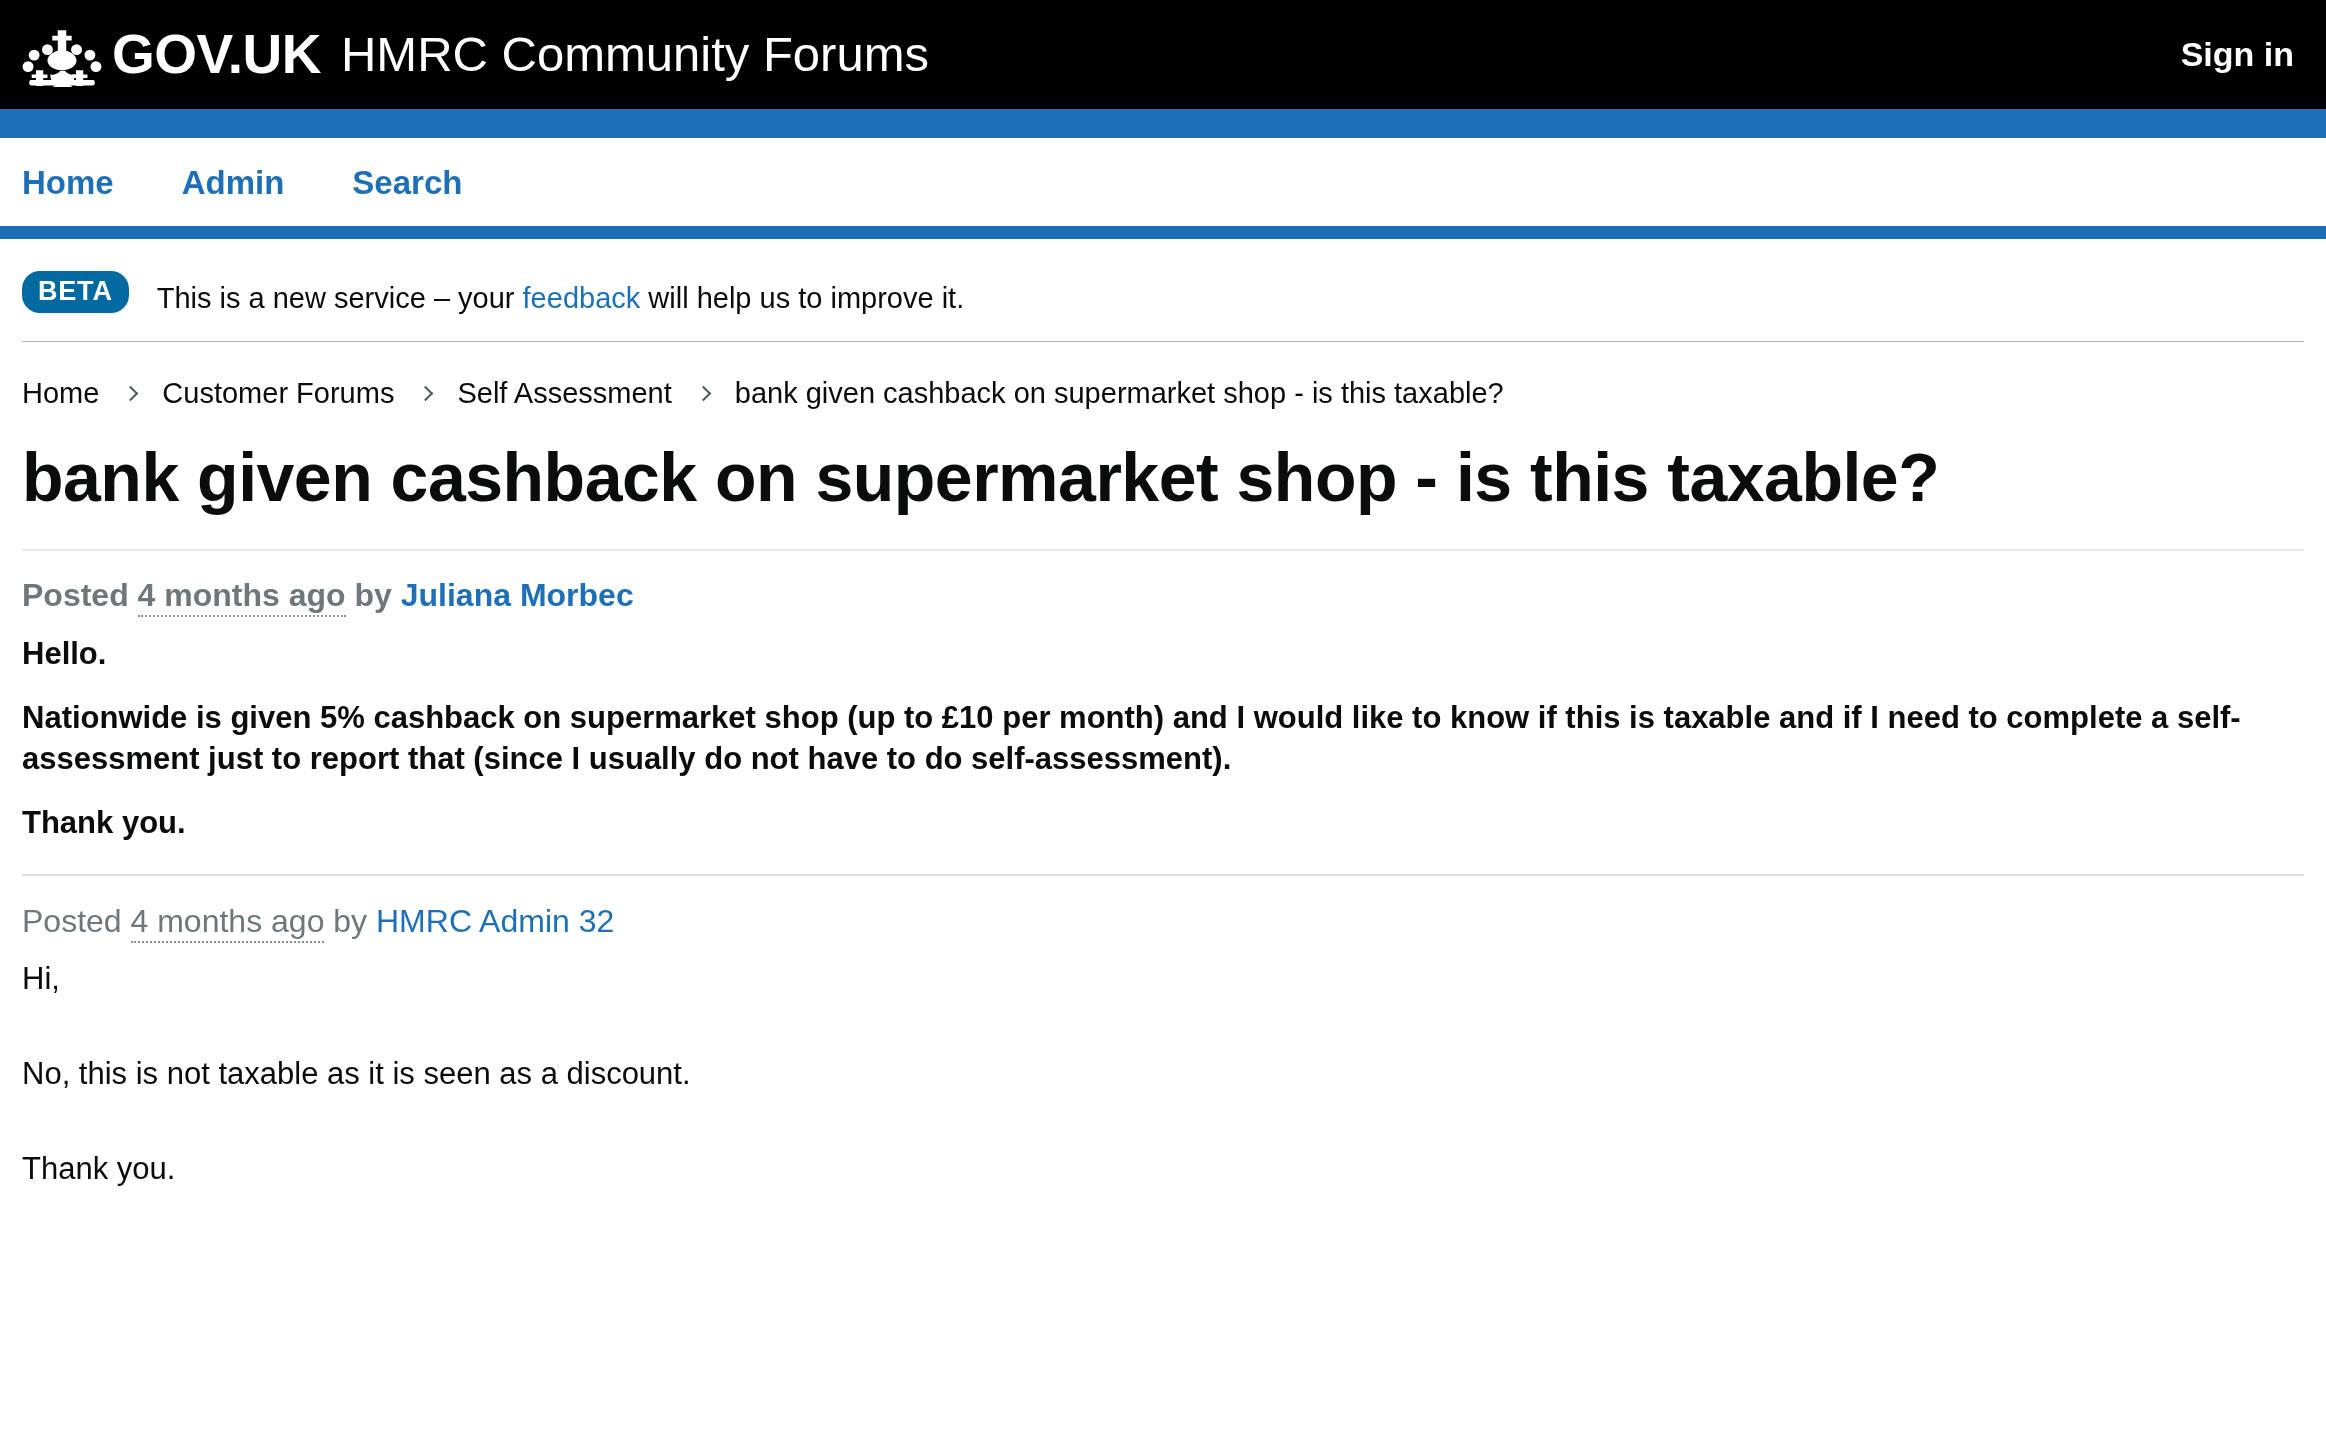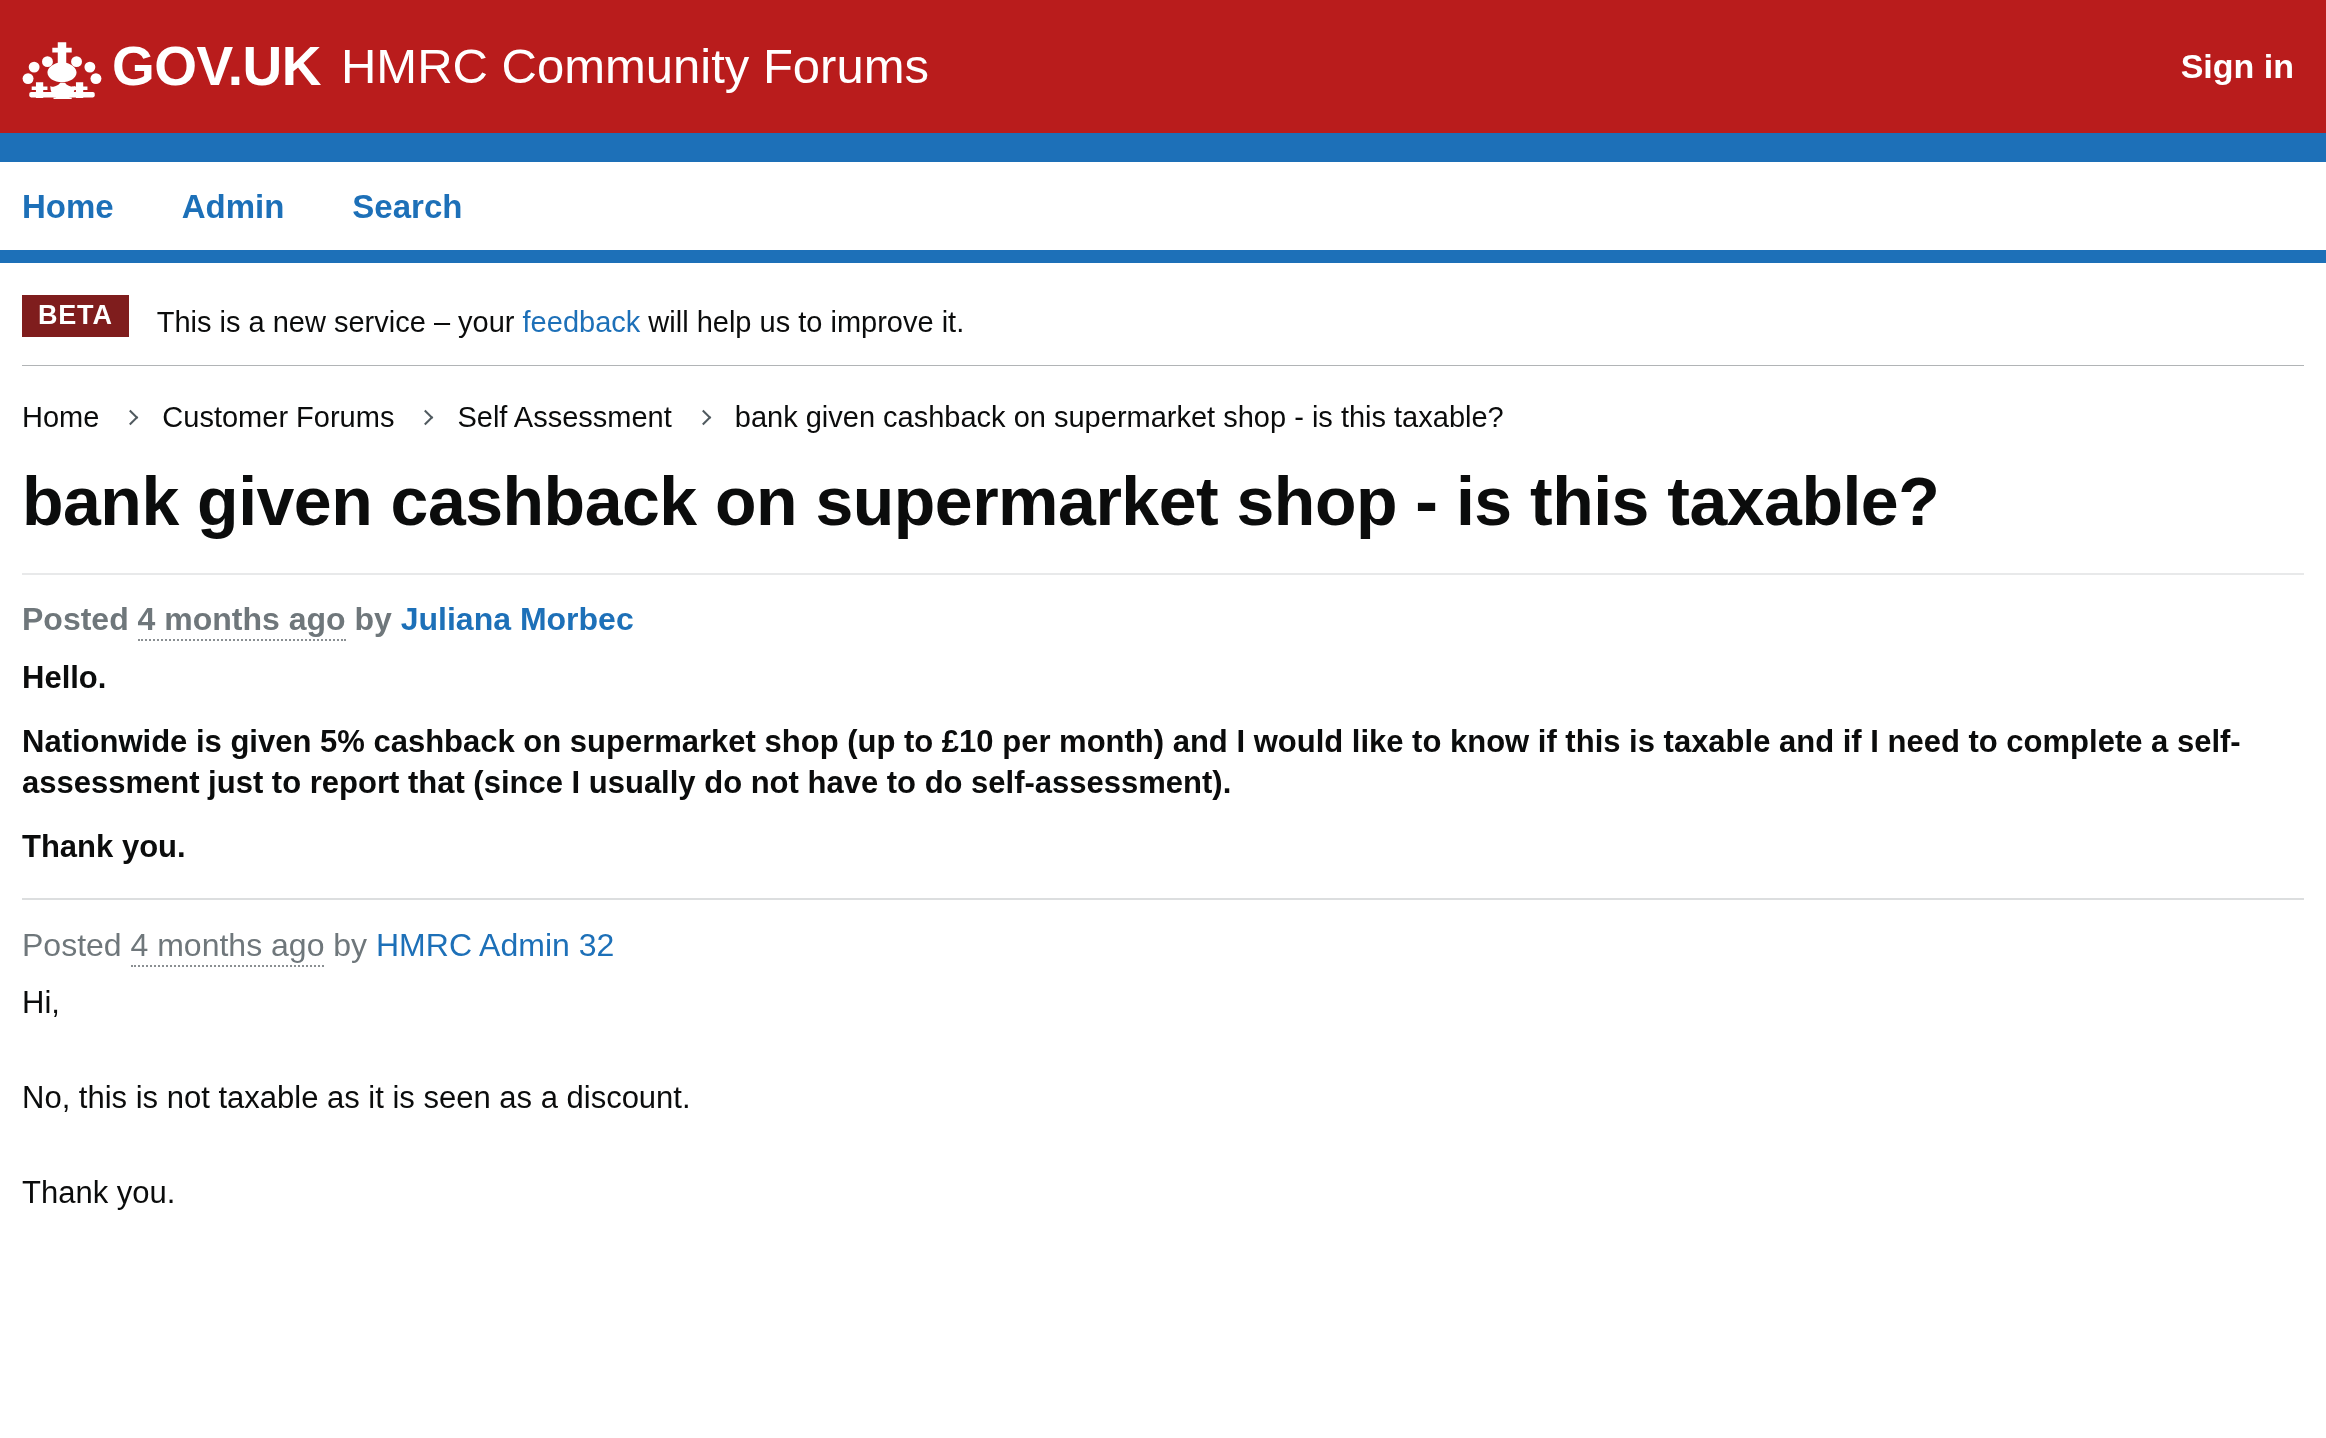--- a/index.html
+++ b/index.html
@@ -7,22 +7,22 @@
   html, body {
     width: 2326px;
     height: 1438px;
     background: #ffffff;
     font-family: "Liberation Sans", sans-serif;
     -webkit-font-smoothing: antialiased;
   }
 
   
   .govuk-header {
-    background: #b91c1c;
-    height: 133px;
+    background: #000000;
+    height: 109px;
     position: relative;
     display: flex;
     align-items: center;
   }
   .header-inner {
     width: 100%;
     padding: 0 22px;
     display: flex;
     align-items: center;
     justify-content: space-between;
@@ -103,29 +103,30 @@
   }
 
   
   .phase-banner {
     display: flex;
     align-items: center;
     padding: 32px 0 28px 0;
     border-bottom: 1px solid #b1b4b6;
   }
   .phase-tag {
-    background: #7f1d1d;
+    background: #0369a1;
     color: #ffffff;
     font-size: 27px;
     font-weight: 700;
     letter-spacing: 0.8px;
     padding: 7px 16px 8px 16px;
     line-height: 1;
     text-transform: uppercase;
     display: inline-block;
+    border-radius: 18px;
   }
   .phase-text {
     color: #0b0c0c;
     font-size: 29px;
     margin-left: 28px;
     line-height: 1;
     white-space: nowrap;
     margin-top: 12px;
   }
   .phase-text a {

